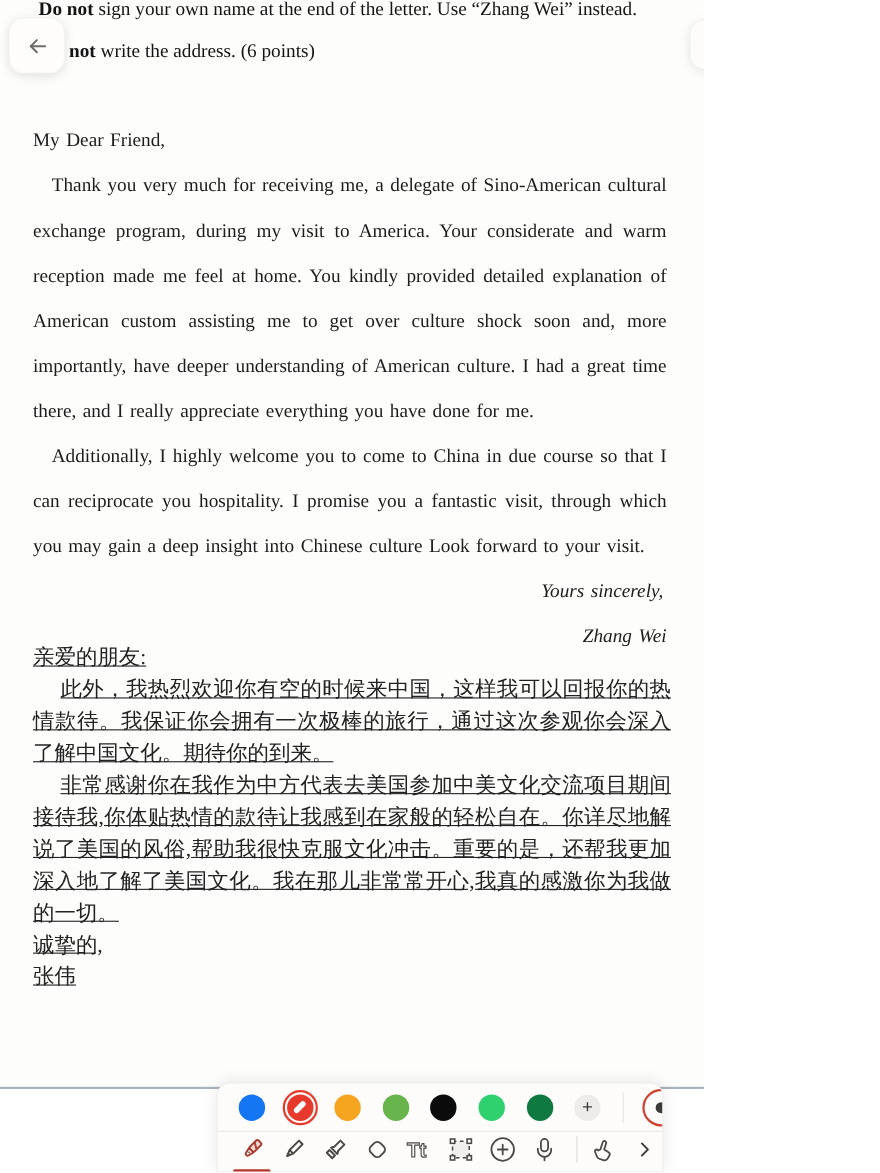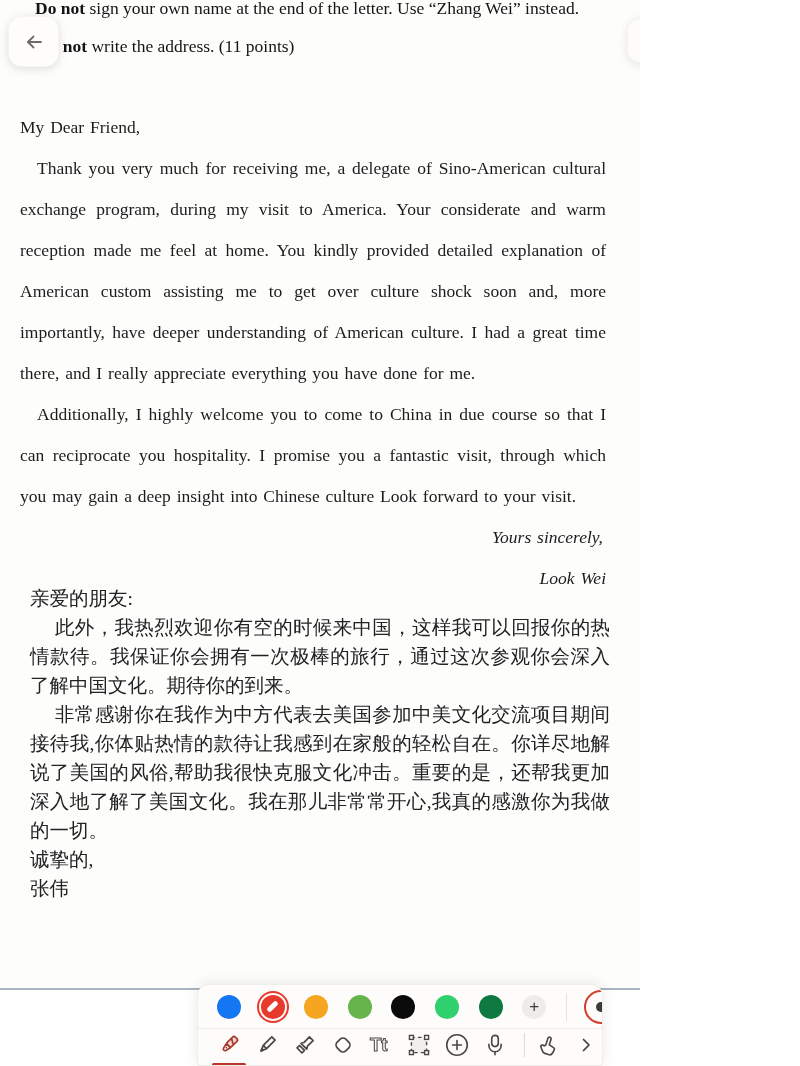--- a/index.html
+++ b/index.html
@@ -5,27 +5,27 @@
   html,body{margin:0;padding:0;}
   .screen{position:relative;width:640px;height:1066px;background:#fdfdfc;overflow:hidden;
           font-family:"Liberation Serif","DejaVu Serif",serif;color:#1d1d1d;}
 
   
   .instr{position:absolute;font-size:17.5px;color:#141414;white-space:nowrap;}
   .instr b{font-weight:bold;}
   .instr1{left:35px;top:-2px;}
   .instr2{left:37px;top:36px;}
 
-  .letter{position:absolute;left:20px;right:34px;top:107px;font-size:17.5px;line-height:41px;color:#1c1c1c;word-spacing:1.5px;}
+  .letter{position:absolute;left:30px;right:34px;top:107px;font-size:17.5px;line-height:41px;color:#1c1c1c;word-spacing:1.5px;}
   .letter p{margin:0;text-align:justify;text-indent:17px;}
   .letter .salutation{text-indent:0;text-align:left;}
   .letter .right{text-align:right;text-indent:0;font-style:italic;}
   .letter .closing{padding-right:3px;}
 
-  .translation{position:absolute;left:30px;right:30px;top:584px;font-size:19.5px;line-height:29px;color:#222;}
+  .translation{position:absolute;left:30px;right:30px;top:584px;font-size:19.5px;line-height:29px;color:#222;text-decoration:underline;}
   .translation p{margin:0;text-align:justify;text-indent:25px;}
   .translation .salutation{text-indent:0;text-align:left;}
   .translation .right{text-align:left;text-indent:0;padding-right:22px;}
 
   
   .back-btn{position:absolute;left:8px;top:16px;width:49px;height:49px;background:#fefdfc;border-radius:14px;
             box-shadow:0 2px 10px rgba(0,0,0,.12);border:1px solid rgba(0,0,0,.03);
             display:flex;align-items:center;justify-content:center;cursor:pointer;}
   .top-panel{position:absolute;left:627px;top:18px;width:166px;height:45px;background:#fdfcfa;border-radius:13px;
              box-shadow:0 2px 10px rgba(0,0,0,.10);border:1px solid rgba(0,0,0,.03);
@@ -59,28 +59,28 @@
         background:#b8352b;border-radius:2px;}
   .vdiv2{width:1px;height:24px;background:#dcdad6;margin:2px 9px 0 5px;flex:0 0 auto;}
   svg{display:block;}
 </style>
 </head>
 <body>
 
 <div class="screen">
 
   <div class="instr instr1"><b>Do not</b><span> sign your own name at the end of the letter. Use “Zhang Wei” instead.</span></div>
-  <div class="instr instr2"><b>Do not</b><span> write the address. (11 points)</span></div>
+  <div class="instr instr2"><b>Do not</b><span> write the address. (6 points)</span></div>
 
   <div class="letter">
     <p class="salutation">My Dear Friend,</p>
     <p>Thank you very much for receiving me, a delegate of Sino-American cultural exchange program, during my visit to America. Your considerate and warm reception made me feel at home. You kindly provided detailed explanation of American custom assisting me to get over culture shock soon and, more importantly, have deeper understanding of American culture. I had a great time there, and I really appreciate everything you have done for me.</p>
     <p>Additionally, I highly welcome you to come to China in due course so that I can reciprocate you hospitality. I promise you a fantastic visit, through which you may gain a deep insight into Chinese culture Look forward to your visit.</p>
     <p class="right closing">Yours sincerely,</p>
-    <p class="right">Look Wei</p>
+    <p class="right">Zhang Wei</p>
   </div>
 
   <div class="translation">
     <p class="salutation">亲爱的朋友:</p>
     <p>此外，我热烈欢迎你有空的时候来中国，这样我可以回报你的热情款待。我保证你会拥有一次极棒的旅行，通过这次参观你会深入了解中国文化。期待你的到来。</p>
     <p>非常感谢你在我作为中方代表去美国参加中美文化交流项目期间接待我,你体贴热情的款待让我感到在家般的轻松自在。你详尽地解说了美国的风俗,帮助我很快克服文化冲击。重要的是，还帮我更加深入地了解了美国文化。我在那儿非常常开心,我真的感激你为我做的一切。</p>
     <p class="right">诚挚的,</p>
     <p class="right">张伟</p>
   </div>
 

